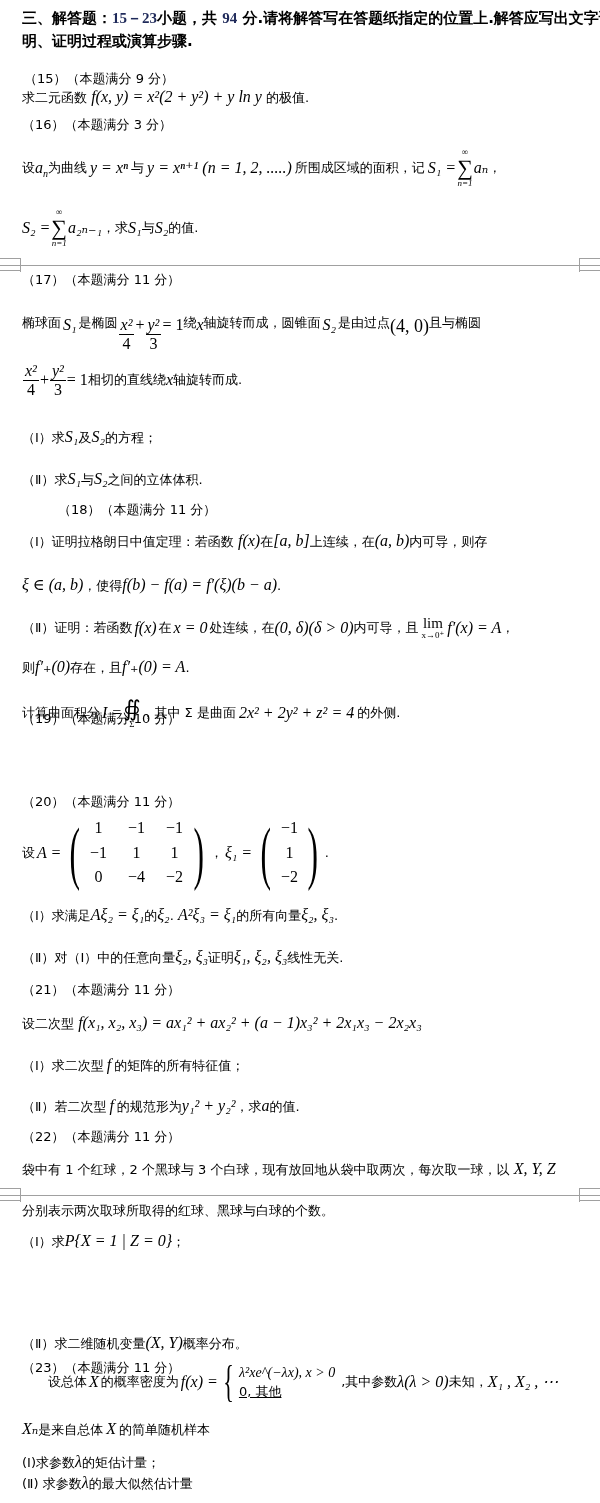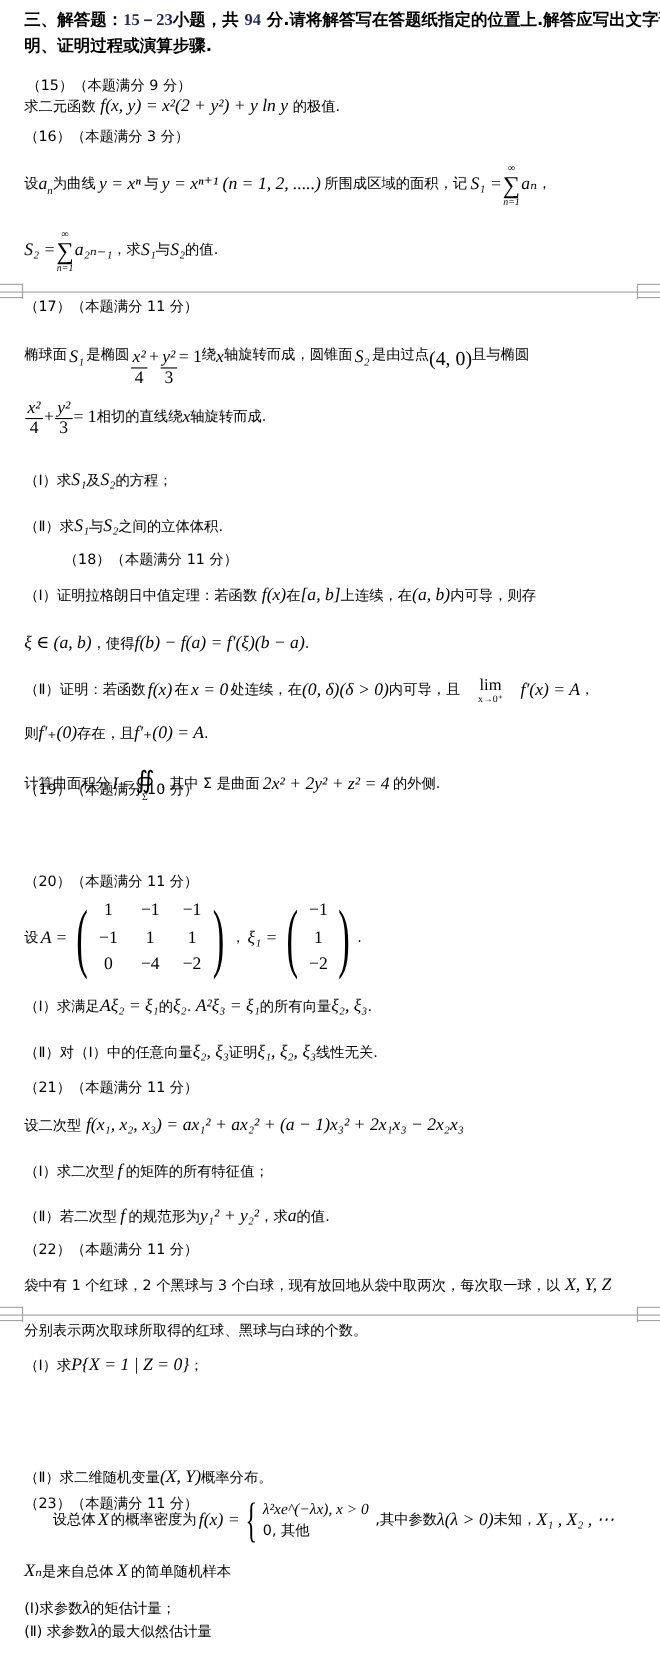--- a/index.html
+++ b/index.html
@@ -149,21 +149,21 @@
   <span class="m">ξ ∈ (a, b)</span><span>，使得</span><span class="m">f(b) − f(a) = f′(ξ)(b − a)</span><span>.</span>
 </div>
 <div class="abs cn" style="left:22px; top:616px; display:flex; align-items:center;">
   <span>（Ⅱ）证明：若函数</span>
   <span class="m" style="margin:0 2px;">f(x)</span>
   <span>在</span>
   <span class="m" style="margin:0 2px;">x = 0</span>
   <span>处连续，在</span>
   <span class="m">(0, δ)(δ &gt; 0)</span>
   <span>内可导，且</span>
-  <span class="sum r" style="margin:0 16px;">
+  <span class="sum r" style="margin:0 3px;">
     <span class="r" style="font-size:15px;">lim</span>
     <span class="lim">x→0⁺</span>
   </span>
   <span class="m">f′(x) = A</span>
   <span>，</span>
 </div>
 <div class="abs cn" style="left:22px; top:658px;">
   <span>则</span><span class="m">f′₊(0)</span><span>存在，且</span><span class="m">f′₊(0) = A</span><span>.</span>
 </div>
 
@@ -261,21 +261,21 @@
 <div class="abs qh" style="left:22px; top:1332px;margin-top:29px;">（23）（本题满分 11  分）</div>
 <div class="abs cn" style="left:48px; top:1360px; display:flex; align-items:center;">
   <span>设总体</span>
   <span class="m" style="margin:0 2px;">X</span>
   <span>的概率密度为</span>
   <span class="m" style="margin-left:2px;">f(x) =</span>
   <span class="piece m">
     <span class="brace">{</span>
     <span style="display:flex; flex-direction:column; line-height:1.4; font-size:14px;">
       <span>λ²xe^(−λx), x &gt; 0</span>
-      <span class="cn" style="font-style:normal;">0, 其他</span>
+      <span class="cn" style="font-style:normal;text-decoration:underline;">0, 其他</span>
     </span>
   </span>
   <span style="margin-left:6px;">,其中参数</span>
   <span class="m">λ(λ &gt; 0)</span>
   <span>未知，</span>
   <span class="m">X₁ , X₂ , ⋯</span>
 </div>
 <div class="abs cn" style="left:22px; top:1420px;">
   <span class="m">Xₙ</span><span>是来自总体</span><span class="m" style="margin:0 3px;">X</span><span>的简单随机样本</span>
 </div>

